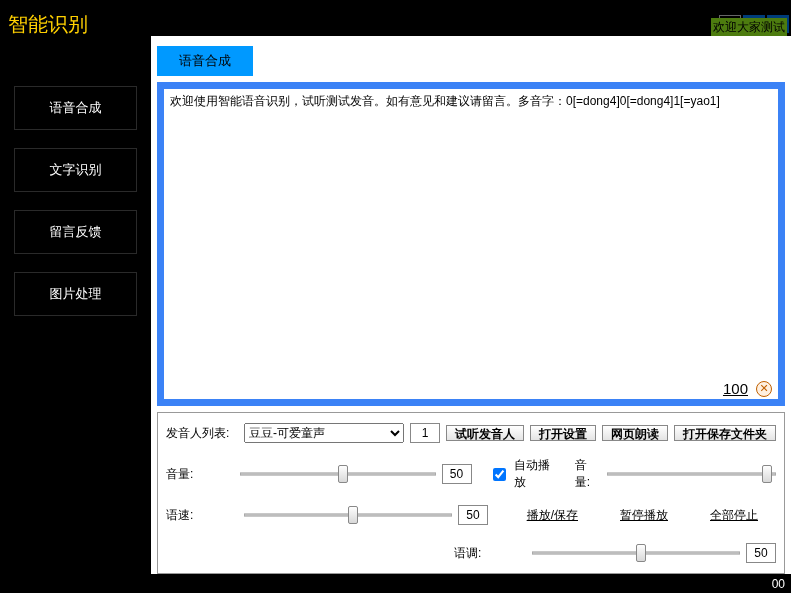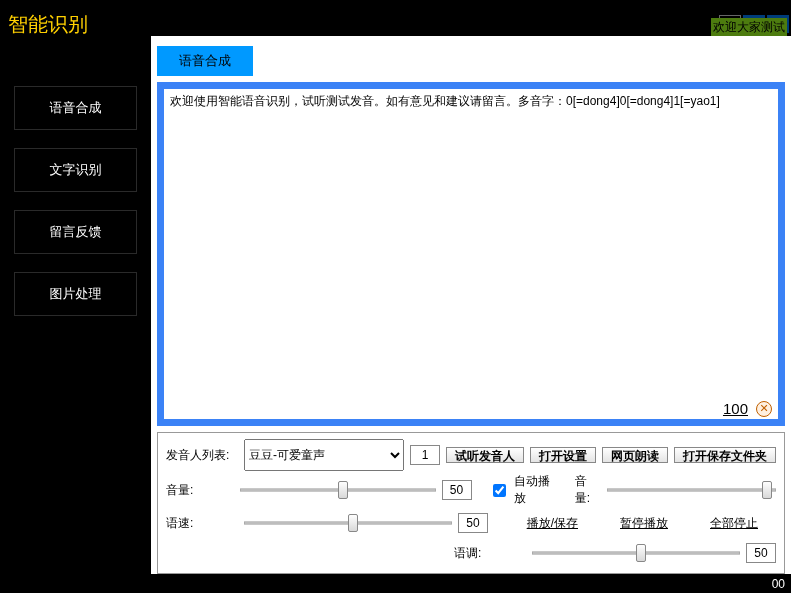--- a/index.html
+++ b/index.html
@@ -21,23 +21,23 @@
 .tab { display: inline-block; background: #0099ff; color: #000; padding: 6px 22px; font-size: 13px; cursor: pointer; }
 
 .textarea-wrap { margin: 6px 6px 0 6px; border: 7px solid #3b82f6; height: 356px; position: relative; background: #fff; }
 .textarea { width: 100%; height: 100%; border: none; resize: none; padding: 4px 6px; font-size: 12px; font-family: inherit; outline: none; }
 .ta-footer { position: absolute; bottom: 2px; right: 6px; display: flex; gap: 8px; align-items: center; }
 .char-count { font-size: 15px; text-decoration: underline; }
 .close-circ { width: 16px; height: 16px; border: 1px solid #c06000; border-radius: 50%; color: #c06000; display: flex; align-items: center; justify-content: center; font-size: 11px; cursor: pointer; background: #fff0e0; }
 
 .controls { margin: 6px 6px 0 6px; border: 1px solid #999; padding: 6px 8px; }
 .c-row { display: flex; align-items: center; gap: 6px; min-height: 28px; justify-content: flex-end; }
-.c-row + .c-row { margin-top: 2px; }
+.c-row + .c-row { margin-top: 10px; }
 .lbl { width: 72px; font-size: 12px; }
-select.voice { width: 160px; height: 32px; font-size: 12px; }
+select.voice { width: 160px; height: 20px; font-size: 12px; }
 .num-box { width: 30px; height: 20px; border: 1px solid #888; text-align: center; font-size: 12px; }
 .btn { height: 16px; padding: 0 8px; border: 1px solid #888; background: linear-gradient(#fff,#e4e4e4); font-size: 12px; cursor: pointer; white-space: nowrap; font-weight: bold; }
 .slider-wrap { width: 208px; height: 20px; position: relative; display: flex; align-items: center; }
 .slider-track { position: absolute; left: 0; right: 0; top: 50%; height: 3px; background: #d0d0d0; border: 1px solid #aaa; transform: translateY(-50%); }
 .slider-thumb { position: absolute; width: 10px; height: 18px; background: linear-gradient(#fefefe,#d8d8d8); border: 1px solid #888; border-radius: 2px; top: 1px; cursor: pointer; }
 .chk { margin-right: 2px; }
 .linkish { text-decoration: underline; cursor: pointer; margin: 0 18px; font-size: 12px; }
 
 .statusbar { height: 19px; background: #000; color: #fff; display: flex; justify-content: flex-end; align-items: center; padding-right: 6px; font-size: 12px; }
 .welcome-holder { position: relative; height: 0; }

